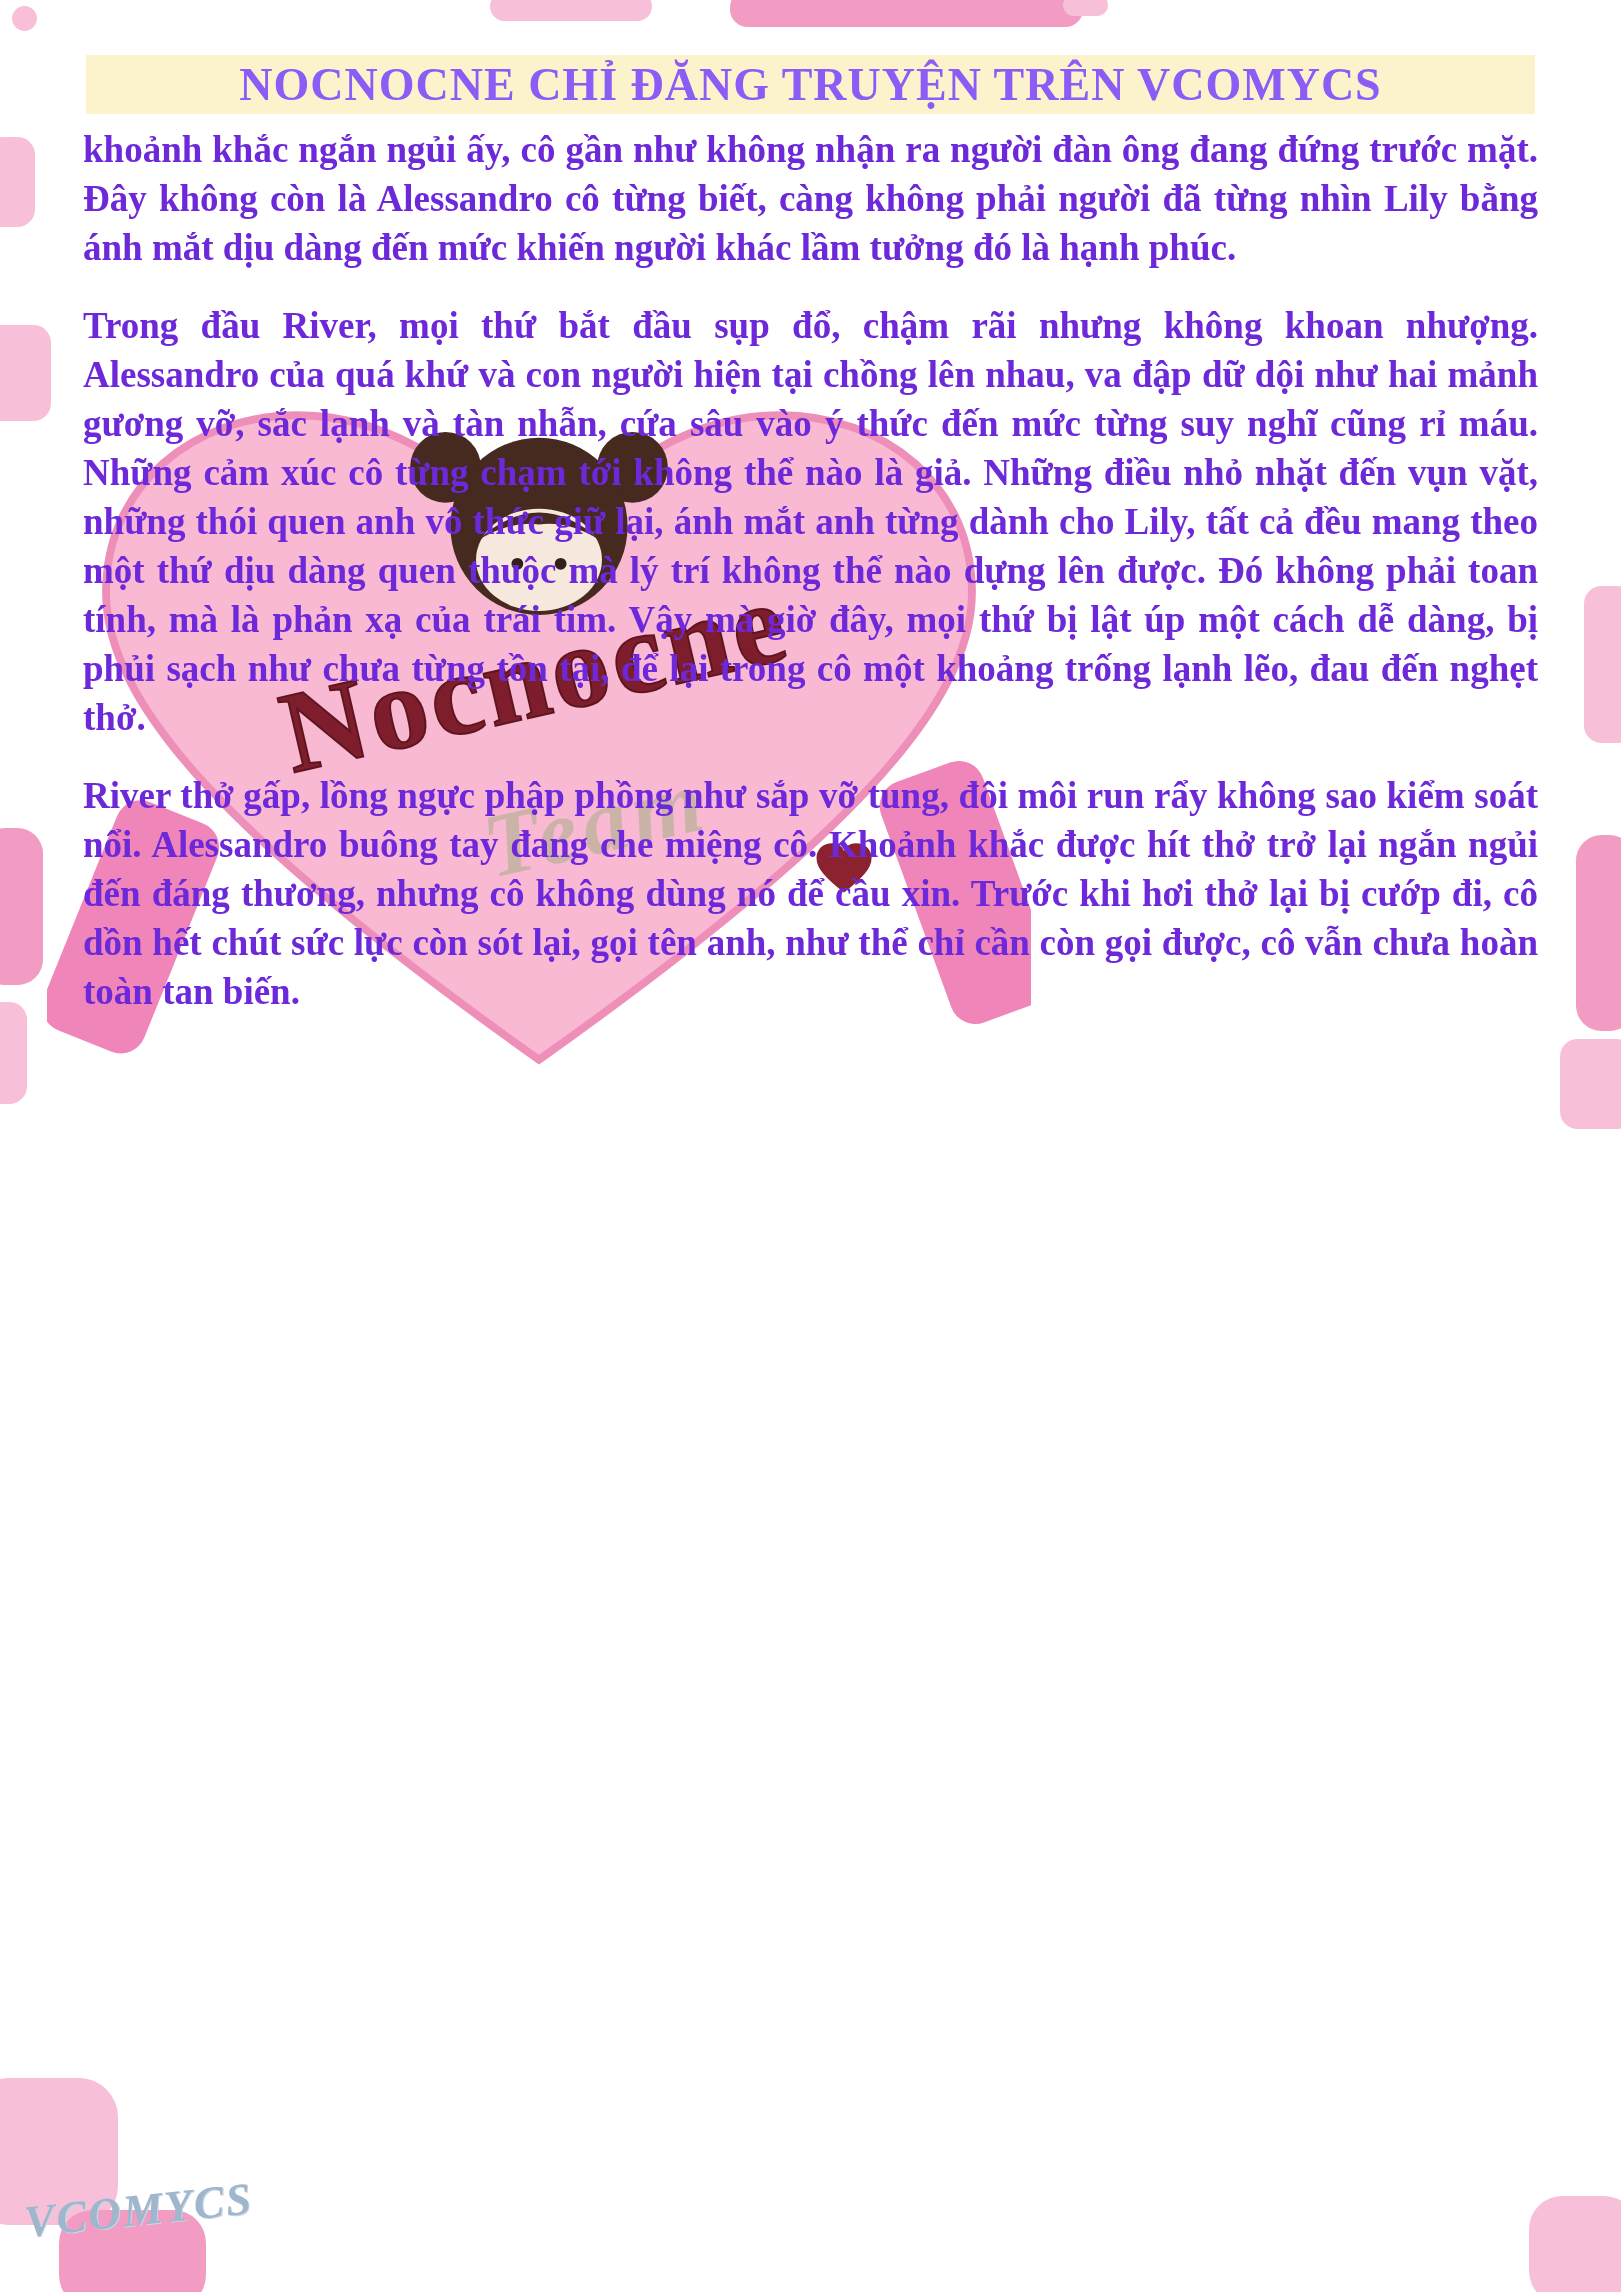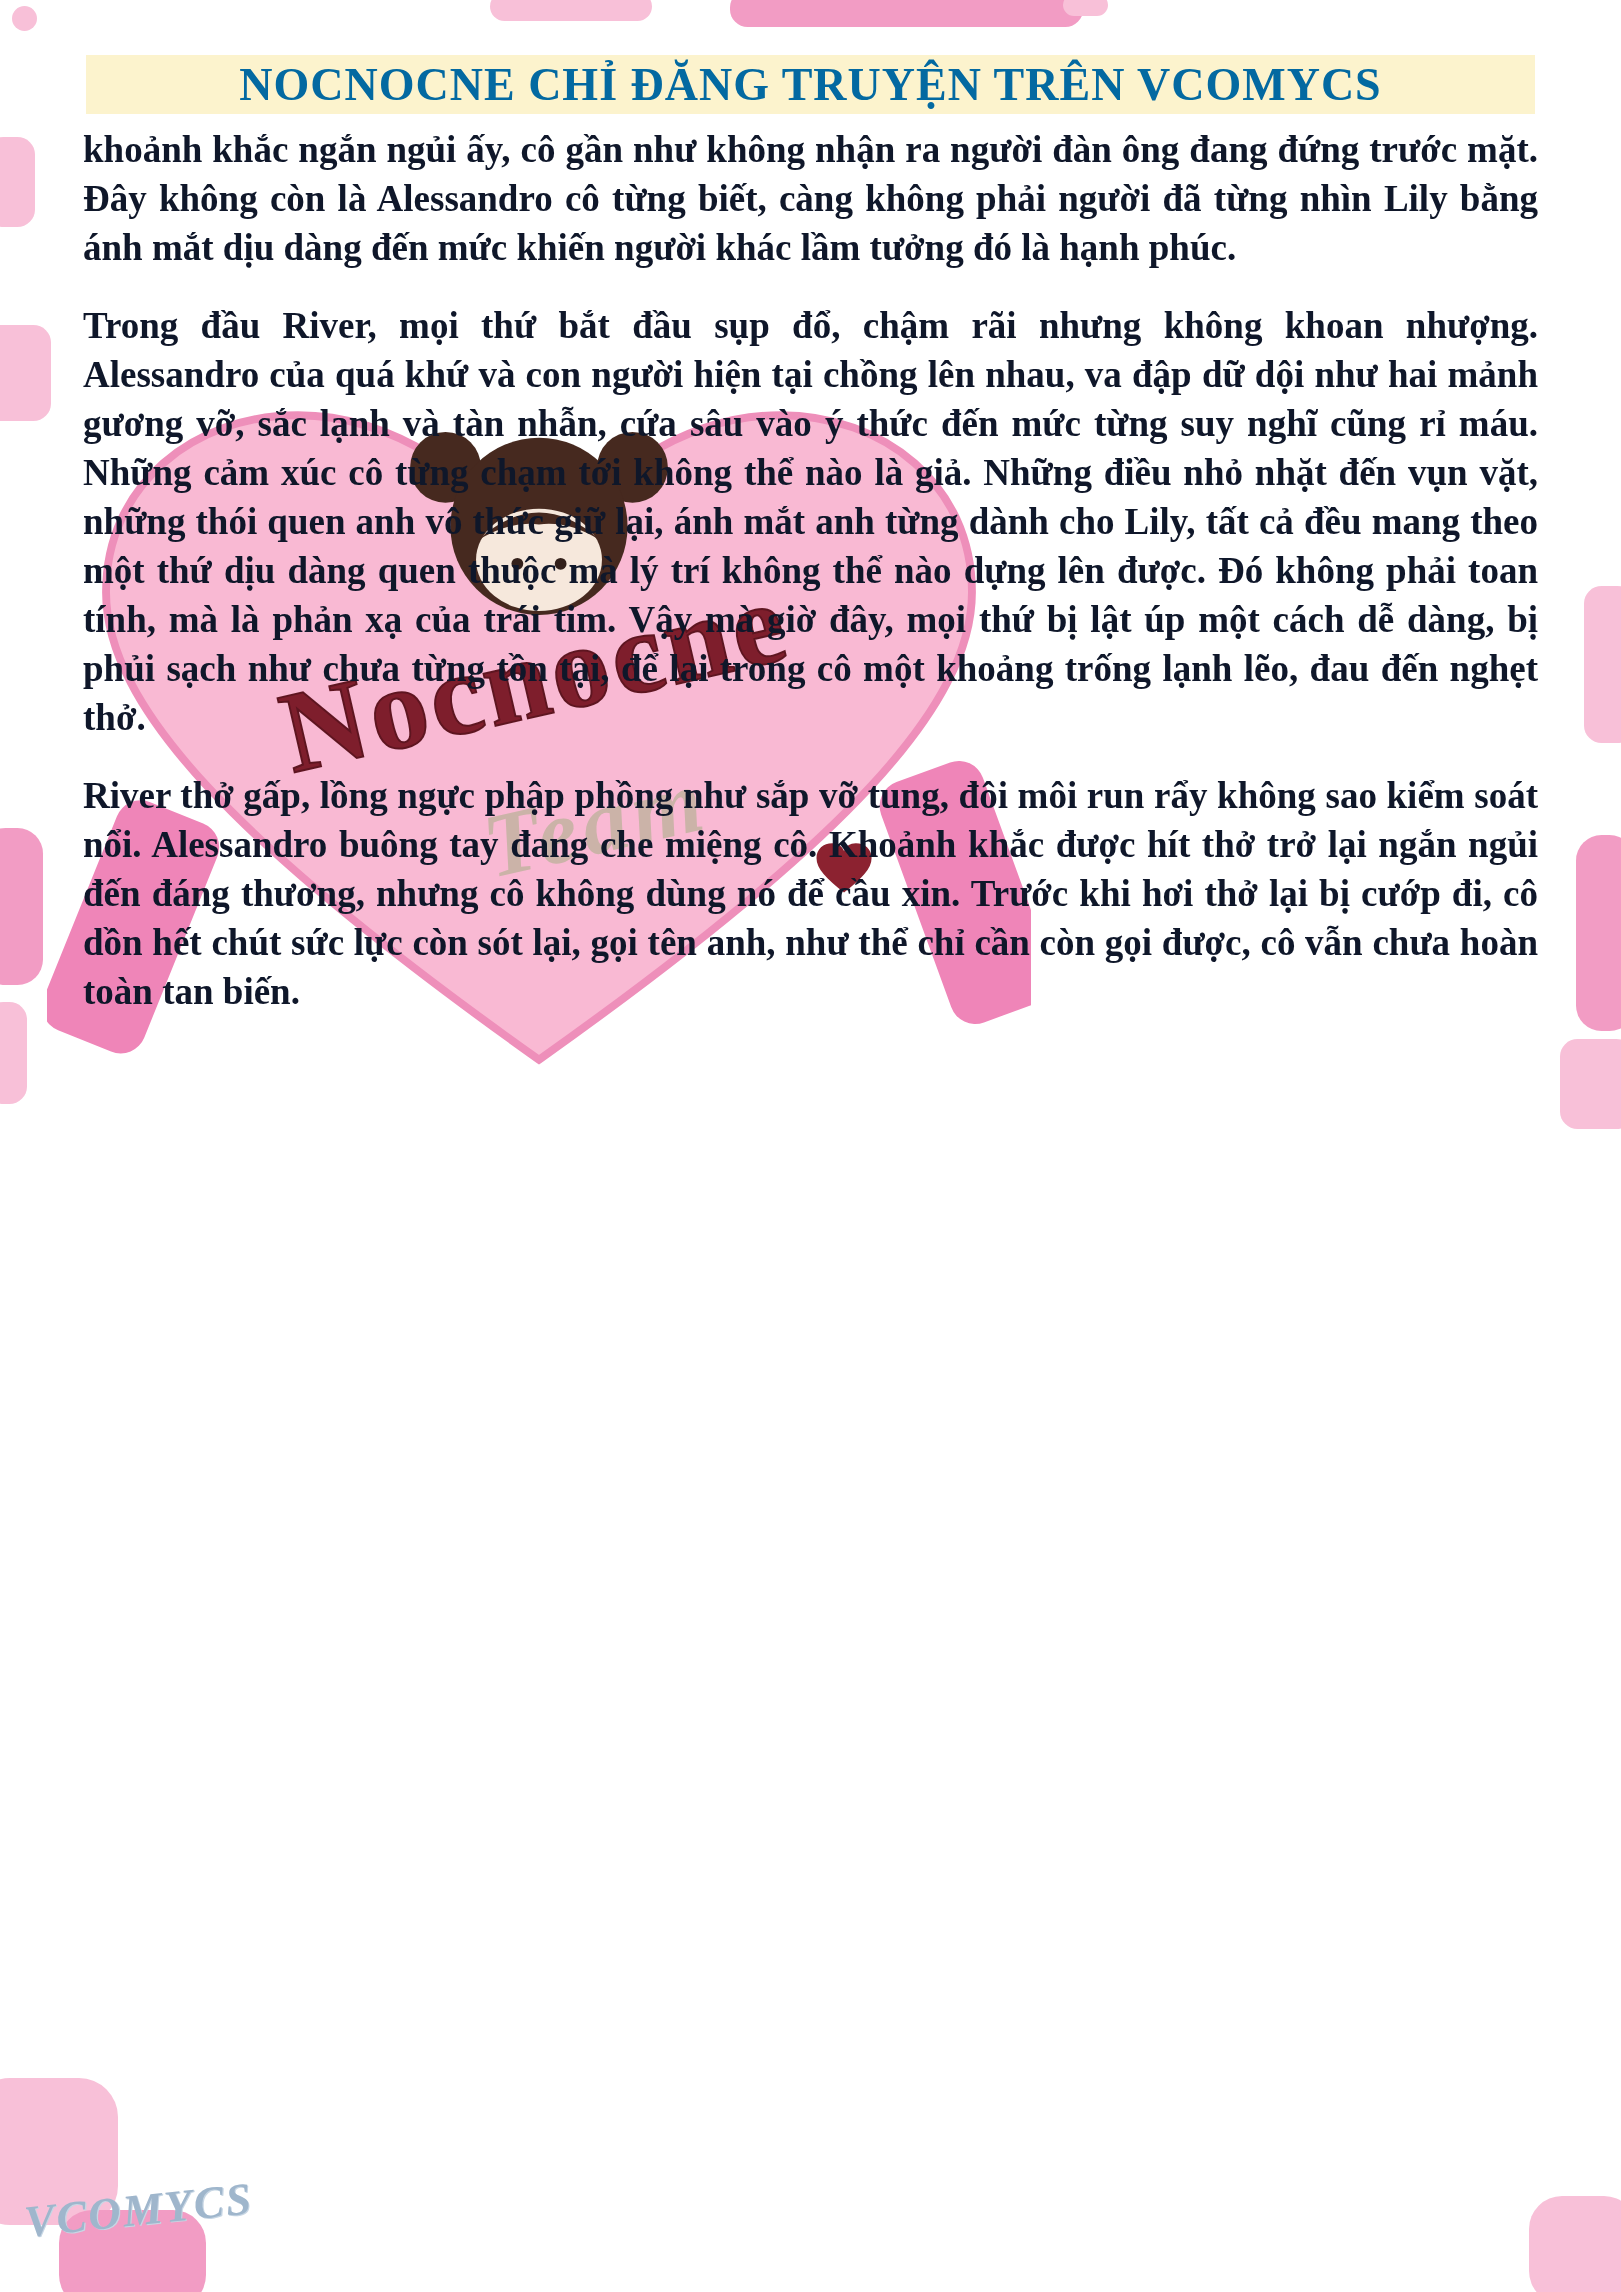--- a/index.html
+++ b/index.html
@@ -19,33 +19,33 @@
   .heart-svg{position:absolute;left:47px;top:380px;width:984px;height:710px;z-index:1;}
 
   
   .header{
     position:absolute;left:86px;top:55px;width:1449px;height:59px;
     background:#fcf3cd;
     display:flex;align-items:center;justify-content:center;
     z-index:5;
   }
   .header span{
-    color:#0369a1;font-weight:700;font-size:46px;letter-spacing:1px;
+    color:#8b5cf6;font-weight:700;font-size:46px;letter-spacing:1px;
     white-space:nowrap;
   }
 
   
   .content{
     position:absolute;left:83px;top:125px;width:1455px;z-index:4;
   }
   .content p{
     margin:0 0 29px 0;
     font-size:37px;line-height:49px;
     font-weight:700;
-    color:#0f172a;
+    color:#6d28d9;
     text-align:justify;
   }
   .content p:last-child{margin-bottom:12px;}
 
   
   .vcomycs{
     position:absolute;left:23.5px;top:2184px;z-index:3;
     color:#9fb6cc;font-weight:700;font-style:italic;
     font-size:45px;letter-spacing:2px;
     transform:rotate(-6deg);

